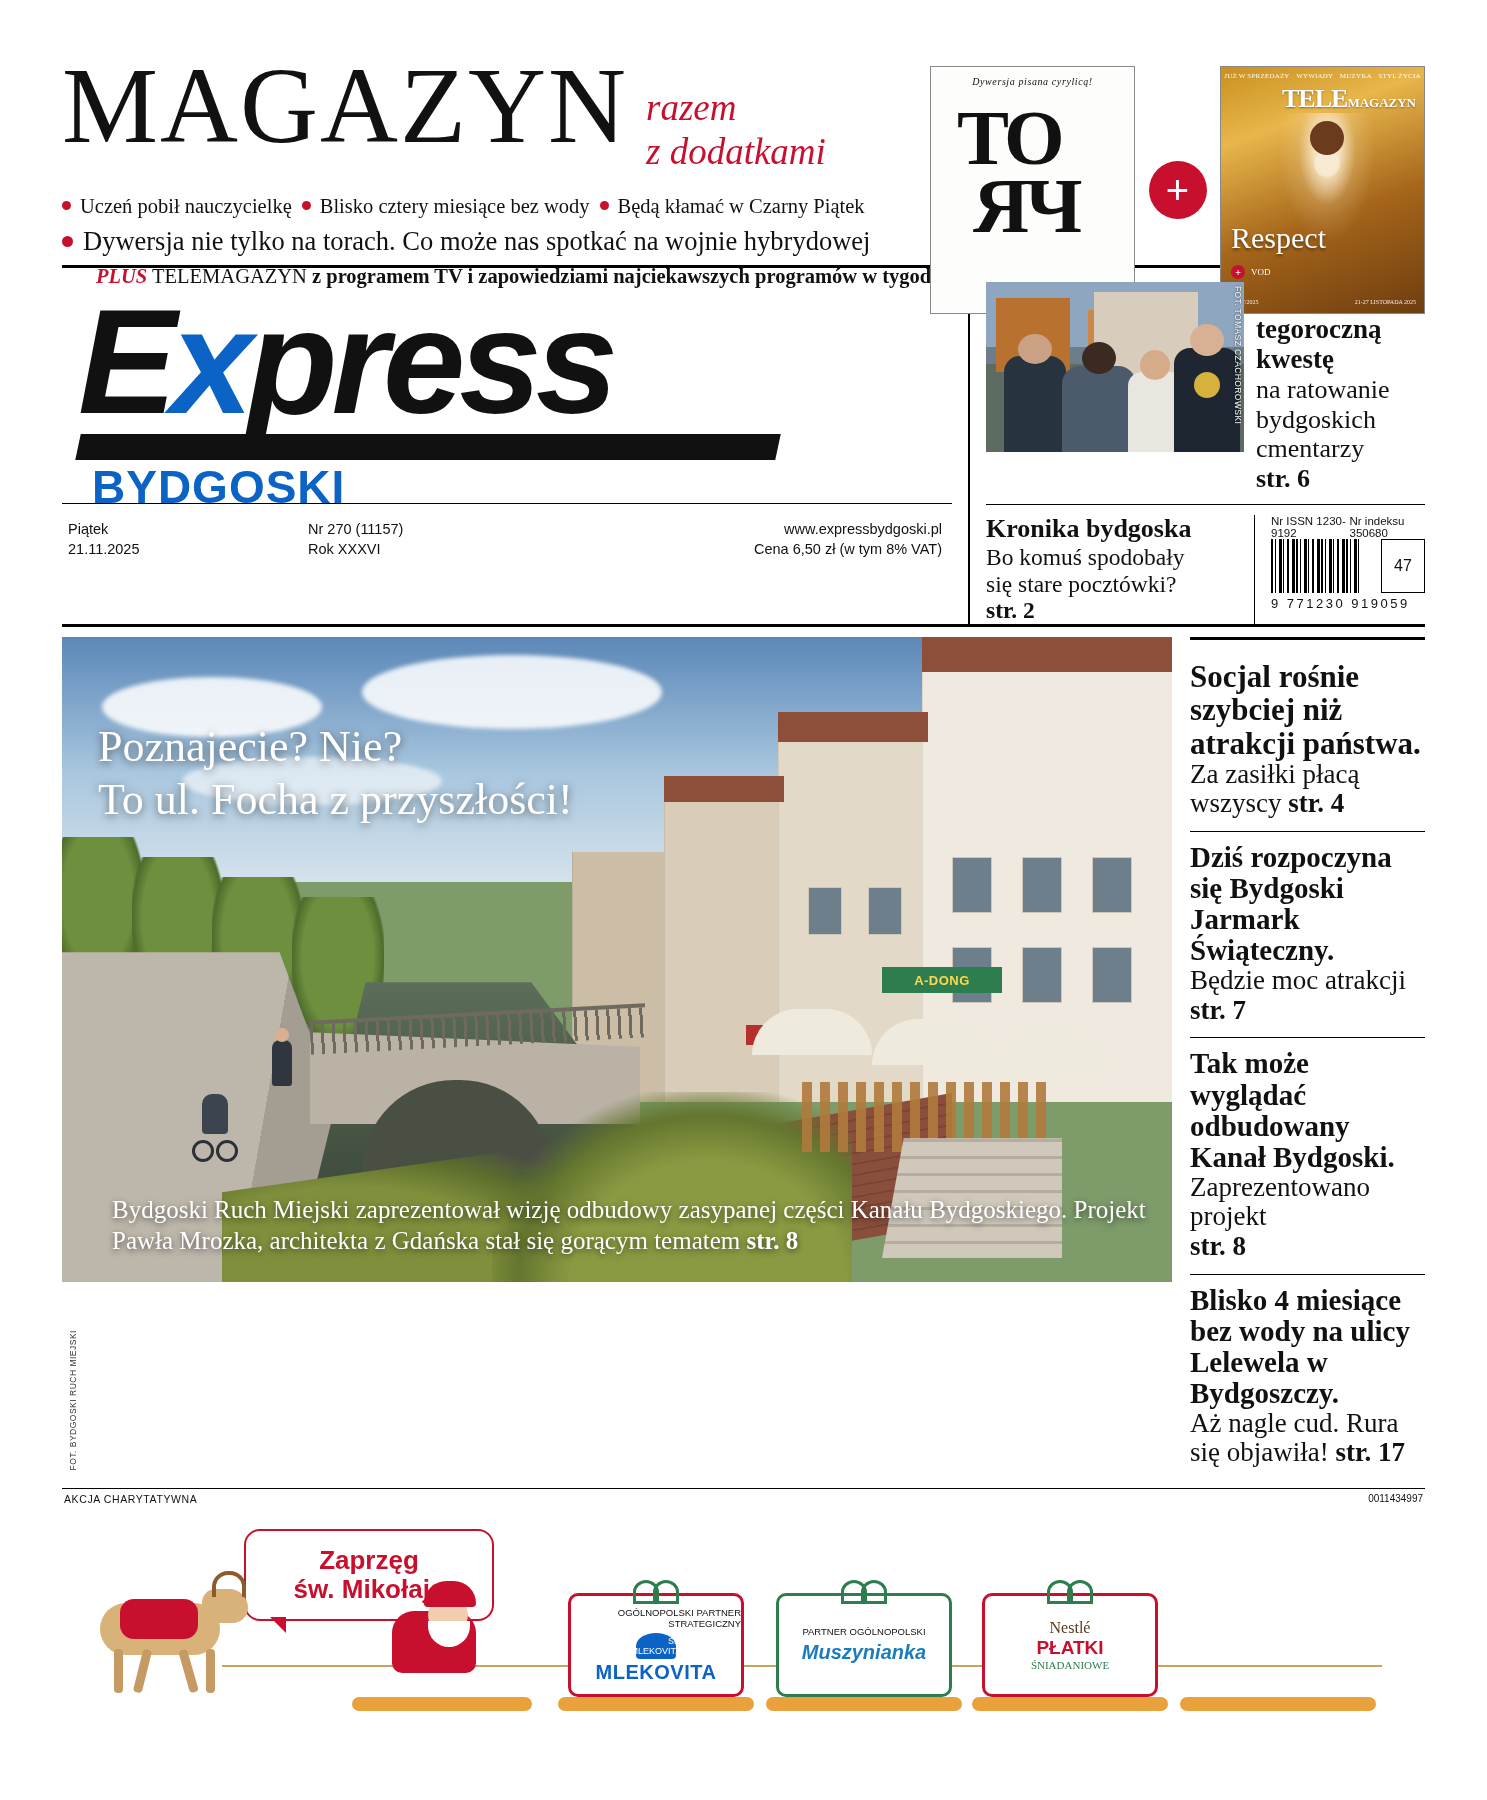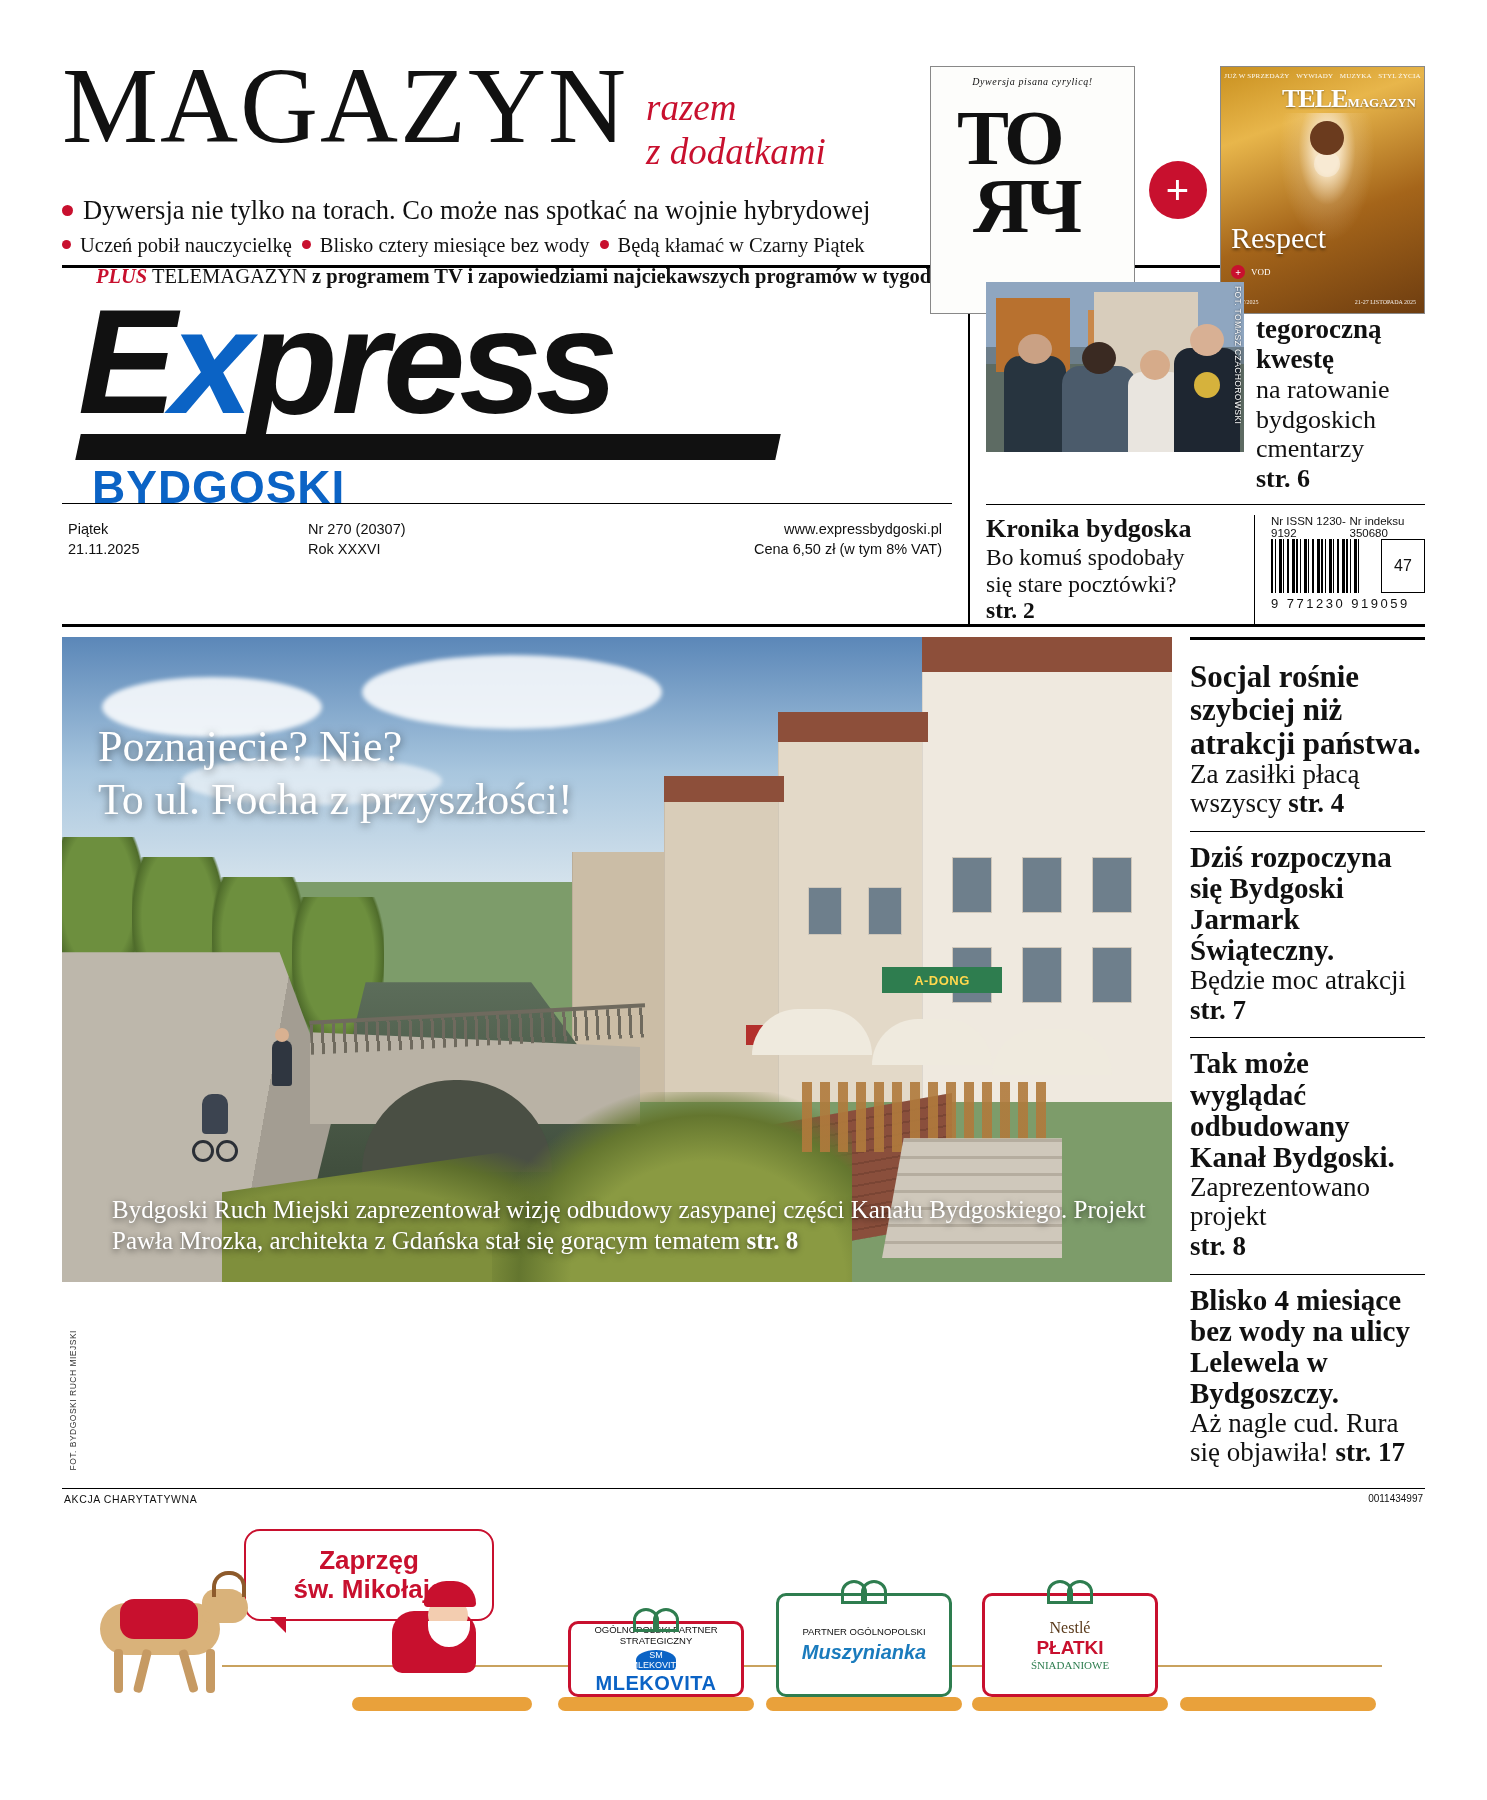--- a/index.html
+++ b/index.html
@@ -473,21 +473,21 @@
   }
   .bow {
     position: absolute; top: -16px; left: 50%; transform: translateX(-50%);
     width: 46px; height: 18px;
   }
   .bow:before, .bow:after {
     content: ""; position: absolute; top: 0; width: 20px; height: 18px;
     border: 3px solid #2e7d4f; border-radius: 50% 50% 0 0;
   }
   .bow:before { left: 0; } .bow:after { right: 0; }
-  .g1 { left: 506px; width: 176px; height: 76px; }
+  .g1 { left: 506px; width: 176px; height: 104px; text-align: right; }
   .g2 { left: 714px; width: 176px; height: 104px; border-color: #2e7d4f; }
   .g3 { left: 920px; width: 176px; height: 104px; }
   .g4 { left: 1128px; width: 176px; height: 104px; border-color: #5a2d82; }
   .mlek { color: #0b63c5; font-size: 20px; letter-spacing: .5px; }
   .mlek-mark {
     width: 40px; height: 26px; margin-bottom: 2px;
     background: #0b63c5; color: #fff; border-radius: 50% 50% 4px 4px;
     font-size: 9px; display: flex; align-items: center; justify-content: center;
     font-family: "Liberation Sans", sans-serif;
   }
@@ -516,38 +516,38 @@
   <div class="promo">
     <div>
       <span class="mag-word">MAGAZYN</span>
       <span class="mag-sub">
         <span>razem</span><br>
         <span>z dodatkami</span>
       </span>
     </div>
 
     <div class="promo-bullets">
-      <div class="bl-row bl-1">
-        <span class="dot"></span>
-        <span>Dywersja nie tylko na torach. Co może nas spotkać na wojnie hybrydowej</span>
-      </div>
       <div class="bl-row bl-2">
         <span class="bl-inline">
           <span class="dot"></span>
           <span>Uczeń pobił nauczycielkę</span>
         </span>
         <span class="bl-inline">
           <span class="dot"></span>
           <span>Blisko cztery miesiące bez wody</span>
         </span>
         <span class="bl-inline">
           <span class="dot"></span>
           <span>Będą kłamać w Czarny Piątek</span>
         </span>
       </div>
+      <div class="bl-row bl-1">
+        <span class="dot"></span>
+        <span>Dywersja nie tylko na torach. Co może nas spotkać na wojnie hybrydowej</span>
+      </div>
       <div class="bl-3">
         <span class="plus">PLUS</span>
         <span>TELEMAGAZYN</span>
         <b>z programem TV i zapowiedziami najciekawszych programów w tygodniu</b>
       </div>
     </div>
 
     <div class="covers">
       <div class="cover cover-puls">
         <div class="cv-top">Dywersja pisana cyrylicą!</div>
@@ -595,21 +595,21 @@
         <div class="logo-shadowbar"></div>
         <div class="logo-bydgoski">BYDGOSKI</div>
       </div>
       <div class="hr-thin"></div>
       <div class="issue-bar">
         <div class="issue-date">
           <div>Piątek</div>
           <div>21.11.2025</div>
         </div>
         <div class="issue-no">
-          <div>Nr 270 (20307)</div>
+          <div>Nr 270 (11157)</div>
           <div>Rok XXXVI</div>
         </div>
         <div class="issue-web">
           <div>www.expressbydgoski.pl</div>
           <div>Cena 6,50 zł (w tym 8% VAT)</div>
         </div>
       </div>
     </div>
 
     <div class="vline"></div>

